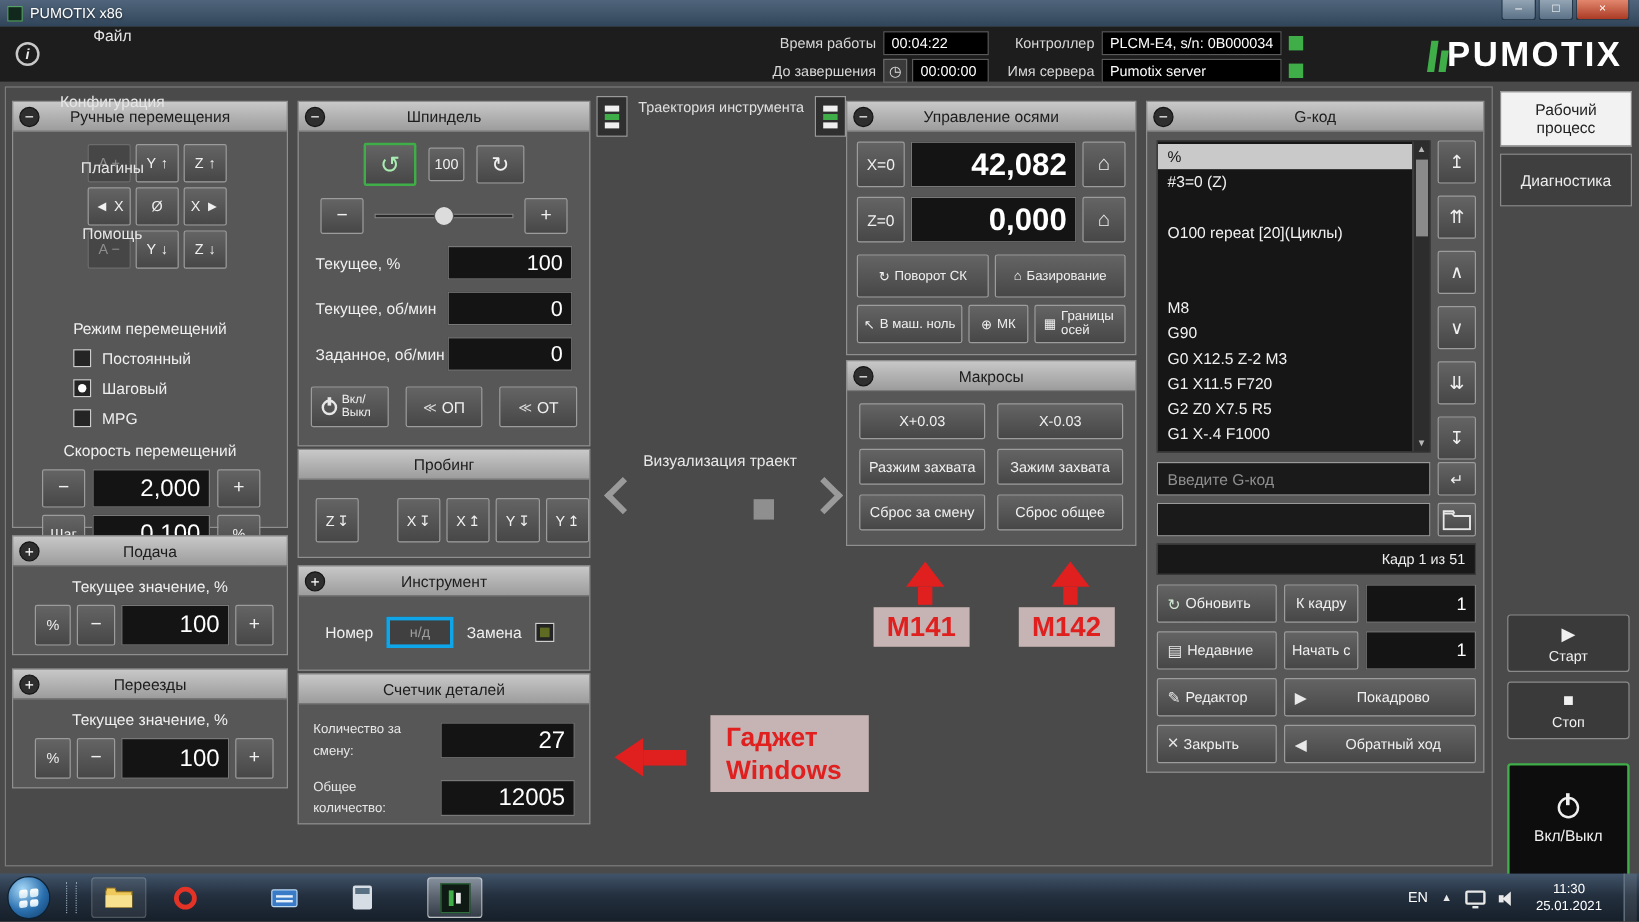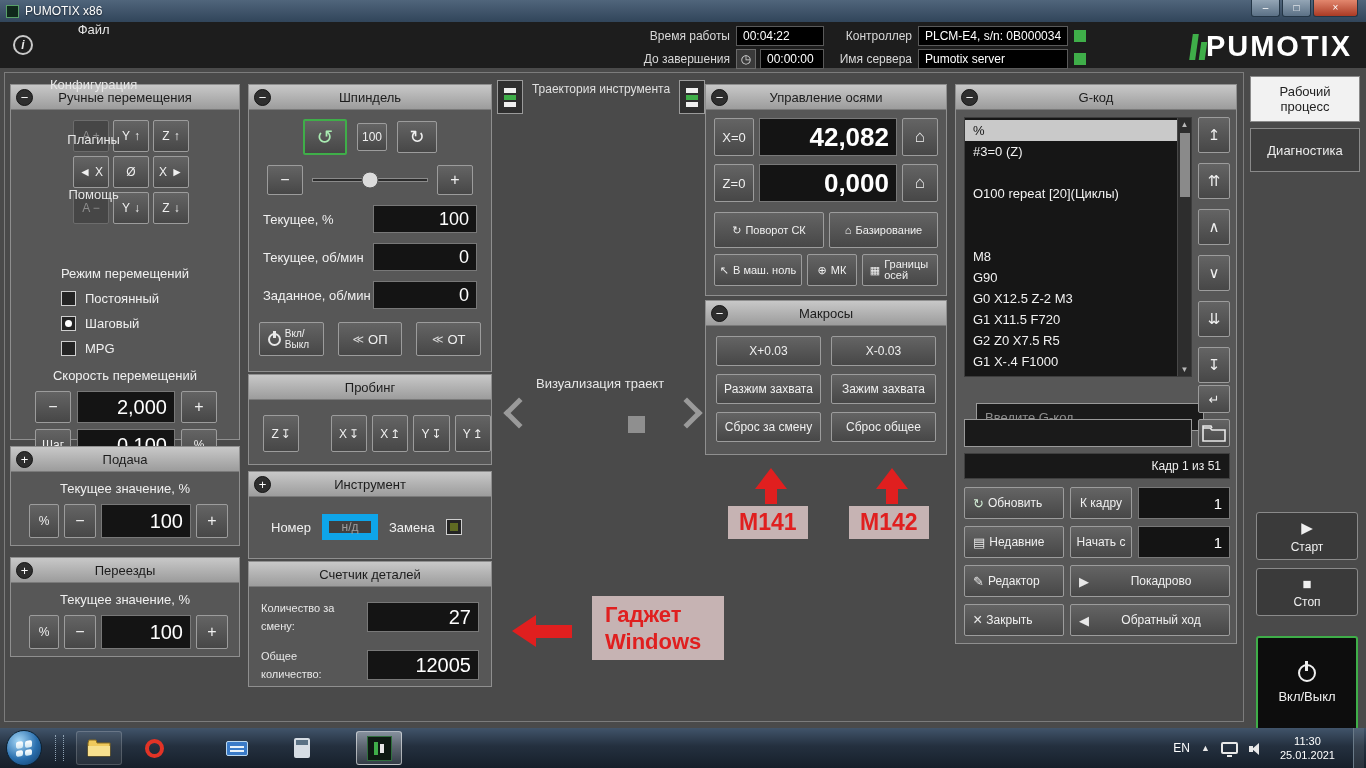--- a/index.html
+++ b/index.html
@@ -87,21 +87,21 @@
 .pwr-mini::before{content:"";position:absolute;left:3px;top:-4px;width:3px;height:7px;background:#e8e8e8;}
 
 
 .probing-row{display:flex;align-items:center;margin:15px 0 0 14px;gap:5px;}
 .btn.probe{width:37px;height:37px;font-size:12px;gap:2px;}
 .gap24{width:22px;}
 
 
 .tool-row{display:flex;align-items:center;gap:11px;margin:17px 0 0 22px;}
 .tool-row .lbl{color:#f0f0f0;font-size:13px;}
-.nd-box{width:56px;height:26px;background:#404040;border:7px solid #0ea5e9;color:#9d9d9d;font-size:12px;display:flex;align-items:center;justify-content:center;}
+.nd-box{width:56px;height:26px;background:#404040;border:3px solid #0ea5e9;color:#9d9d9d;font-size:12px;display:flex;align-items:center;justify-content:center;}
 
 
 .cnt-row{display:flex;align-items:center;gap:10px;margin:12px 12px 0;}
 .cnt-row .lbl{color:#e8e8e8;font-size:11px;line-height:18px;width:96px;}
 .cnt-row .disp{flex:1;height:30px;font-size:20px;}
 
 
 .traj-head{position:absolute;left:497px;top:12px;width:208px;display:flex;align-items:flex-start;gap:6px;}
 .tbtn{width:26px;height:34px;background:#2f2f2f;border:1px solid #9a9a9a;display:flex;align-items:center;justify-content:center;}
 .ticon{display:flex;flex-direction:column;gap:2px;}
@@ -602,21 +602,21 @@
         </div>
       </div>
       <div class="gbtns">
         <button class="btn">↥</button>
         <button class="btn">⇈</button>
         <button class="btn">∧</button>
         <button class="btn">∨</button>
         <button class="btn">⇊</button>
         <button class="btn">↧</button>
       </div>
-      <input class="ginput" style="top: 293px; margin-left: 12px;" placeholder="Введите G-код">
+      <input class="ginput" style="top: 275px;" placeholder="Введите G-код">
       <button class="btn gside" style="top:275px">↵</button>
       <input class="ginput" style="top: 309px;">
       <button class="btn gside" style="top:309px">
         <svg class="fold" viewBox="0 0 24 18">
             <path d="M1 4 h7 l2 2 h13 v11 h-22 z M1 4 v-2 h8 l1 2" fill="none" stroke="#e8e8e8" stroke-width="1.6"></path>
           </svg>
       </button>
       <div class="framebar">Кадр 1 из 51</div>
       <div class="grows">
         <div class="grow">

